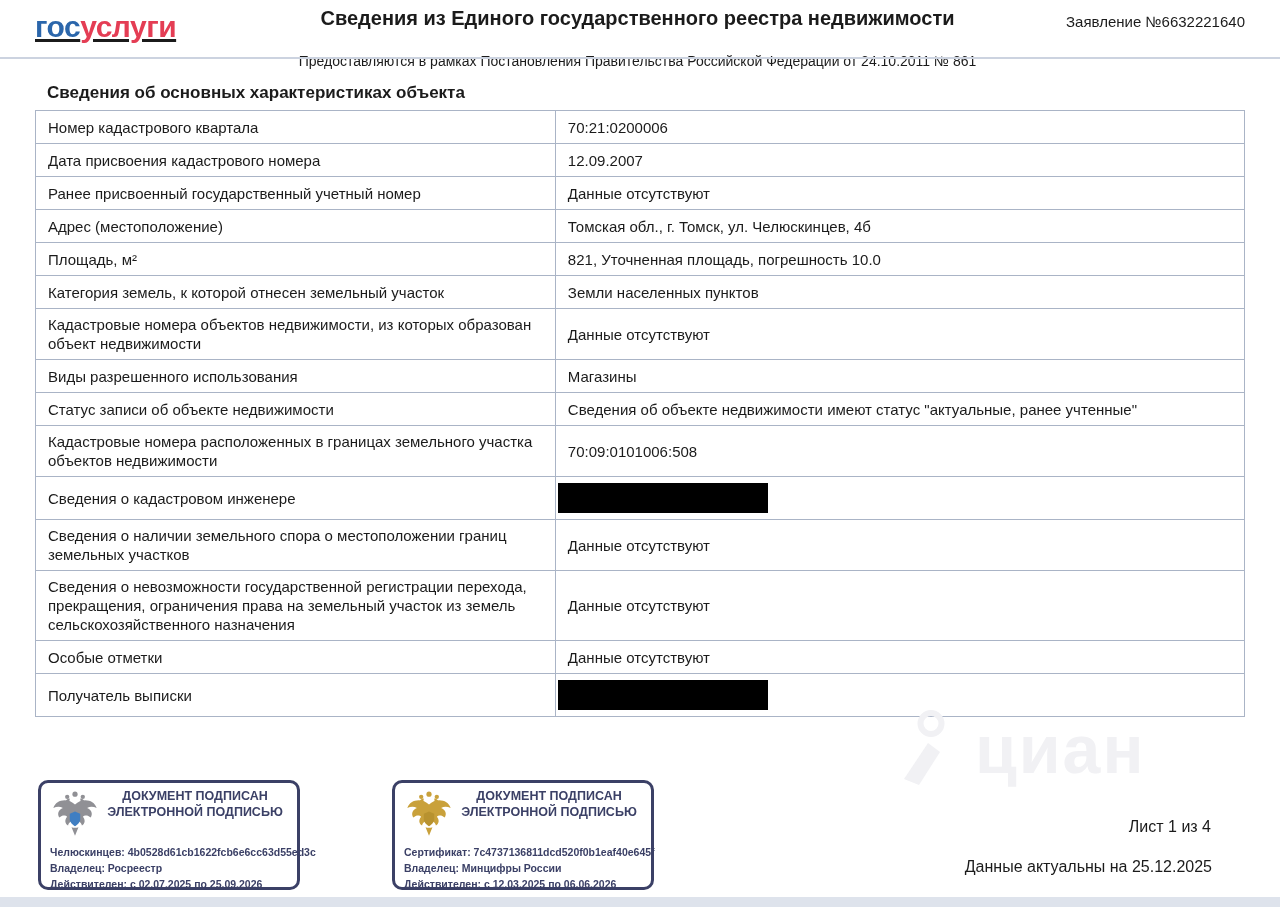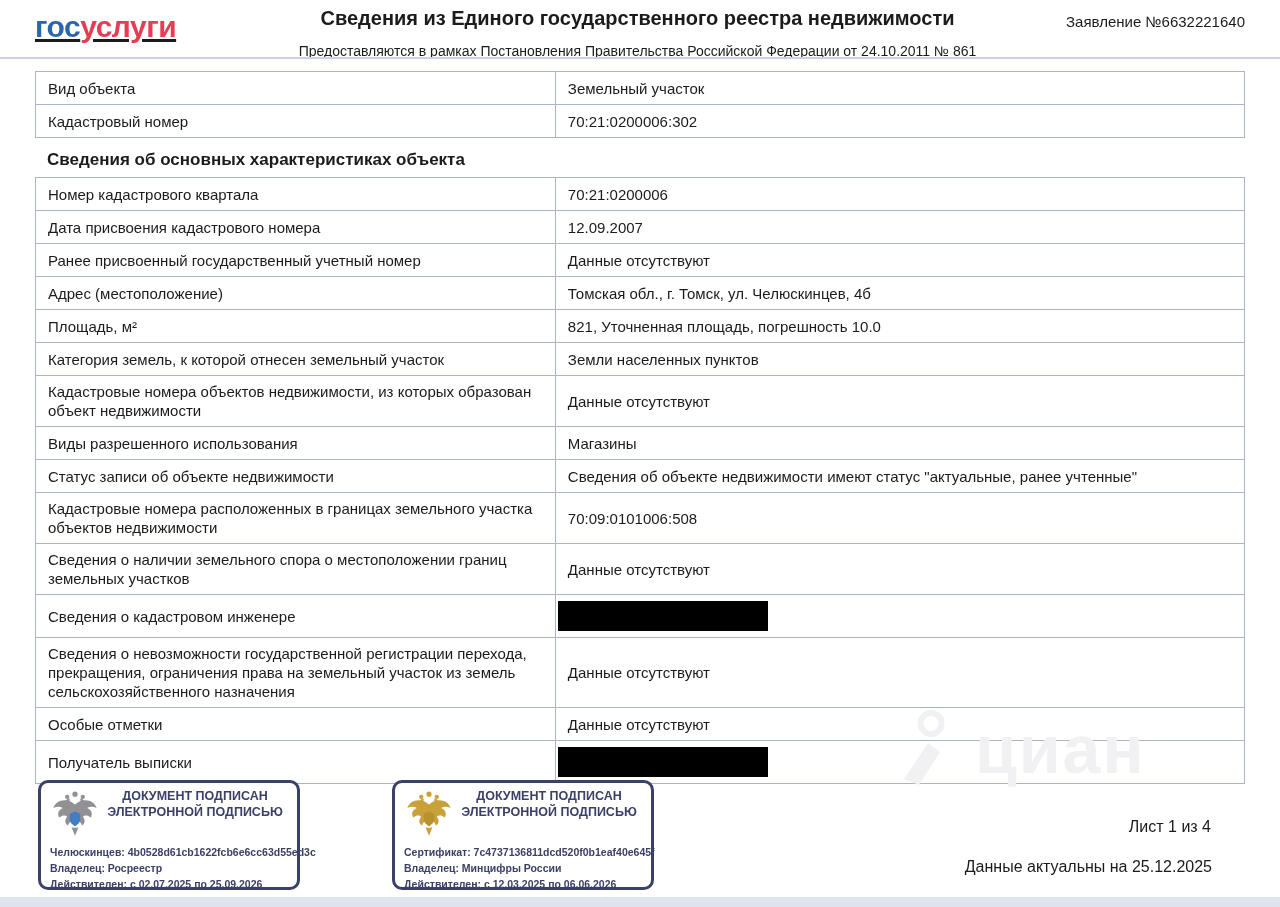--- a/index.html
+++ b/index.html
@@ -7,21 +7,21 @@
     position:relative;width:1280px;height:907px;overflow:hidden;background:#fff;
     font-family:"Liberation Sans",sans-serif;color:var(--text);
   }
   
   .header{position:absolute;top:0;left:0;right:0;height:57px;display:flex;}
   .logo{width:245px;padding:10px 0 0 35px;font-size:30px;font-weight:bold;letter-spacing:-0.5px;text-decoration:underline;}
   .logo .lg-blue{color:var(--logo-blue);}
   .logo .lg-red{color:var(--logo-red);}
   .head-center{flex:1;text-align:center;}
   .doc-title{font-size:20px;font-weight:bold;margin-top:7px;}
-  .doc-subtitle{font-size:14px;margin-top:13px;}
+  .doc-subtitle{font-size:14px;margin-top:23px;}
   .application{width:250px;padding:13px 35px 0 0;font-size:15px;text-align:right;white-space:nowrap;}
   .header-divider{position:absolute;top:57px;left:0;width:100%;height:2px;background:#ccd3e0;}
   
   .content{position:absolute;top:71px;left:35px;width:1210px;}
   table{width:100%;border-collapse:collapse;table-layout:fixed;}
   col.c1{width:43%;} col.c2{width:57%;}
   td{
     border:1px solid var(--border);padding:6px 12px;font-size:15px;
     height:20px;vertical-align:middle;line-height:19px;color:var(--text);
     overflow:hidden;
@@ -62,46 +62,30 @@
     <div class="head-center">
       <div class="doc-title">Сведения из Единого государственного реестра недвижимости</div>
       <div class="doc-subtitle">Предоставляются в рамках Постановления Правительства Российской Федерации от 24.10.2011 № 861</div>
     </div>
     <div class="application">Заявление №6632221640</div>
   </div>
   <div class="header-divider"></div>
 
   <div class="content">
 
+
+    <div class="section-title">Сведения об основных характеристиках объекта</div>
+
     <table class="info-table">
       <colgroup>
           <col class="c1">
           <col class="c2">
         </colgroup>
       <tbody>
         <tr>
-          <td>Вид объекта</td>
-          <td>Земельный участок</td>
-        </tr>
-        <tr>
-          <td>Кадастровый номер</td>
-          <td>70:21:0200006:302</td>
-        </tr>
-      </tbody>
-    </table>
-
-    <div class="section-title">Сведения об основных характеристиках объекта</div>
-
-    <table class="info-table">
-      <colgroup>
-          <col class="c1">
-          <col class="c2">
-        </colgroup>
-      <tbody>
-        <tr>
           <td>Номер кадастрового квартала</td>
           <td>70:21:0200006</td>
         </tr>
         <tr>
           <td>Дата присвоения кадастрового номера</td>
           <td>12.09.2007</td>
         </tr>
         <tr>
           <td>Ранее присвоенный государственный учетный номер</td>
           <td>Данные отсутствуют</td>
@@ -126,30 +110,30 @@
           <td>Виды разрешенного использования</td>
           <td>Магазины</td>
         </tr>
         <tr>
           <td>Статус записи об объекте недвижимости</td>
           <td>Сведения об объекте недвижимости имеют статус "актуальные, ранее учтенные"</td>
         </tr>
         <tr>
           <td>Кадастровые номера расположенных в границах земельного участка объектов недвижимости</td>
           <td>70:09:0101006:508</td>
-        </tr>
-        <tr>
-          <td>Сведения о наличии земельного спора о местоположении границ земельных участков</td>
-          <td>Данные отсутствуют</td>
         </tr>
         <tr>
           <td>Сведения о кадастровом инженере</td>
           <td>
               <div class="redacted"></div>
             </td>
+        </tr>
+        <tr>
+          <td>Сведения о наличии земельного спора о местоположении границ земельных участков</td>
+          <td>Данные отсутствуют</td>
         </tr>
         <tr>
           <td>Сведения о невозможности государственной регистрации перехода, прекращения, ограничения права на земельный участок из земель сельскохозяйственного назначения</td>
           <td>Данные отсутствуют</td>
         </tr>
         <tr>
           <td>Особые отметки</td>
           <td>Данные отсутствуют</td>
         </tr>
         <tr>

